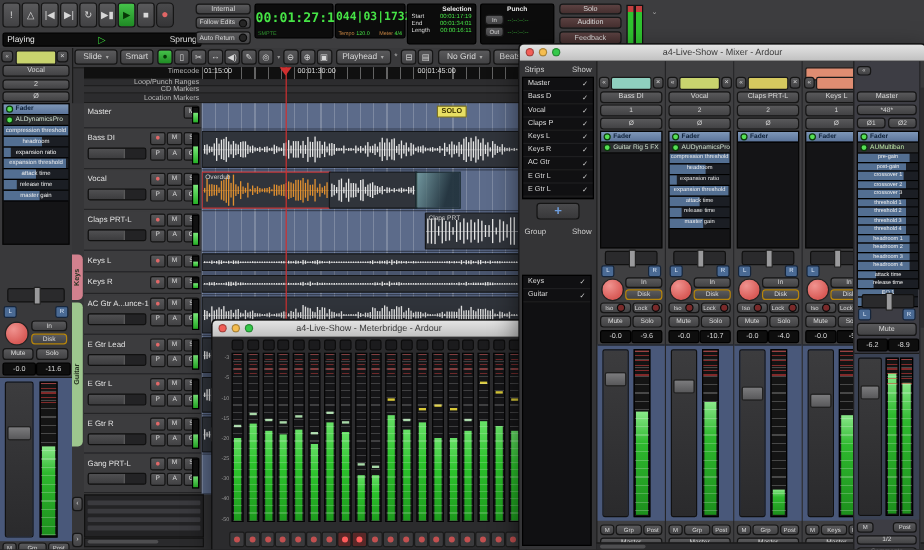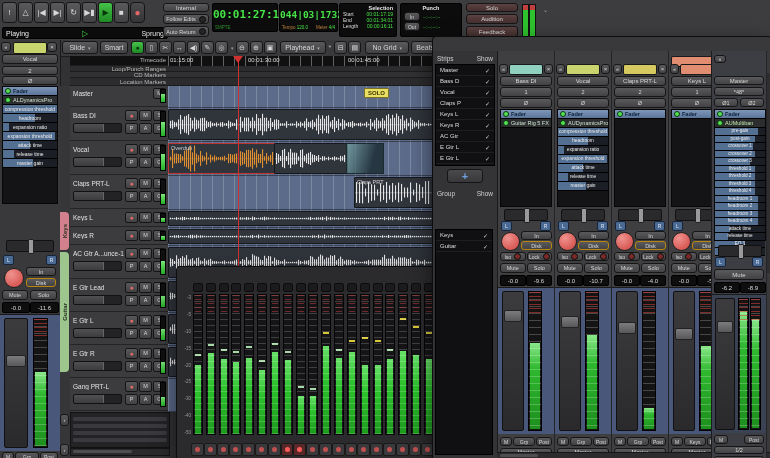--- a/index.html
+++ b/index.html
@@ -1685,20 +1685,28 @@
     <span class="sumbar" style="top:4px;"></span>
       <span class="sumbar" style="top:11px;"></span>
     <span class="sumbar" style="top:18px;"></span>
       <span class="sumbar" style="top:25px;"></span>
   </div>
   <div id="hscroll">
       <i></i>
     </div>
 
   <div class="macwin" id="mbridge">
+    <div class="titlebar">
+      <div class="lights">
+        <span class="light" style="background:#f25f58;"></span>
+        <span class="light" style="background:#f5bd4f;"></span>
+        <span class="light" style="background:#35c94a;"></span>
+      </div>
+      <span>a4-Live-Show - Meterbridge - Ardour</span>
+    </div>
     <div id="mb-scale">
         <div class="mbscl">-3</div>
         <div class="mbscl">-5</div>
         <div class="mbscl">-10</div>
         <div class="mbscl">-15</div>
         <div class="mbscl">-20</div>
         <div class="mbscl">-25</div>
         <div class="mbscl">-30</div>
         <div class="mbscl">-40</div>
         <div class="mbscl">-50</div>
@@ -1893,20 +1901,28 @@
         <div class="mbdot"></div>
         <div class="mbdot"></div>
         <div class="mbdot"></div>
         <div class="mbdot"></div>
         <div class="mbdot"></div>
         <div class="mbdot"></div>
       </div>
   </div>
 
   <div class="macwin" id="mixer">
+    <div class="titlebar">
+      <div class="lights">
+        <span class="light" style="background:#f25f58;"></span>
+        <span class="light" style="background:#f5bd4f;"></span>
+        <span class="light" style="background:#35c94a;"></span>
+      </div>
+      <span>a4-Live-Show - Mixer - Ardour</span>
+    </div>
 
     <div id="strippane">
       <div class="paneh">
           <span>Strips</span>
           <span>Show</span>
         </div>
       <div class="sllist" id="strips-list" style="height:100px;">
           <div class="slrow">
             <div class="sllabel">Master</div>
             <div class="slcheck">✓</div>

